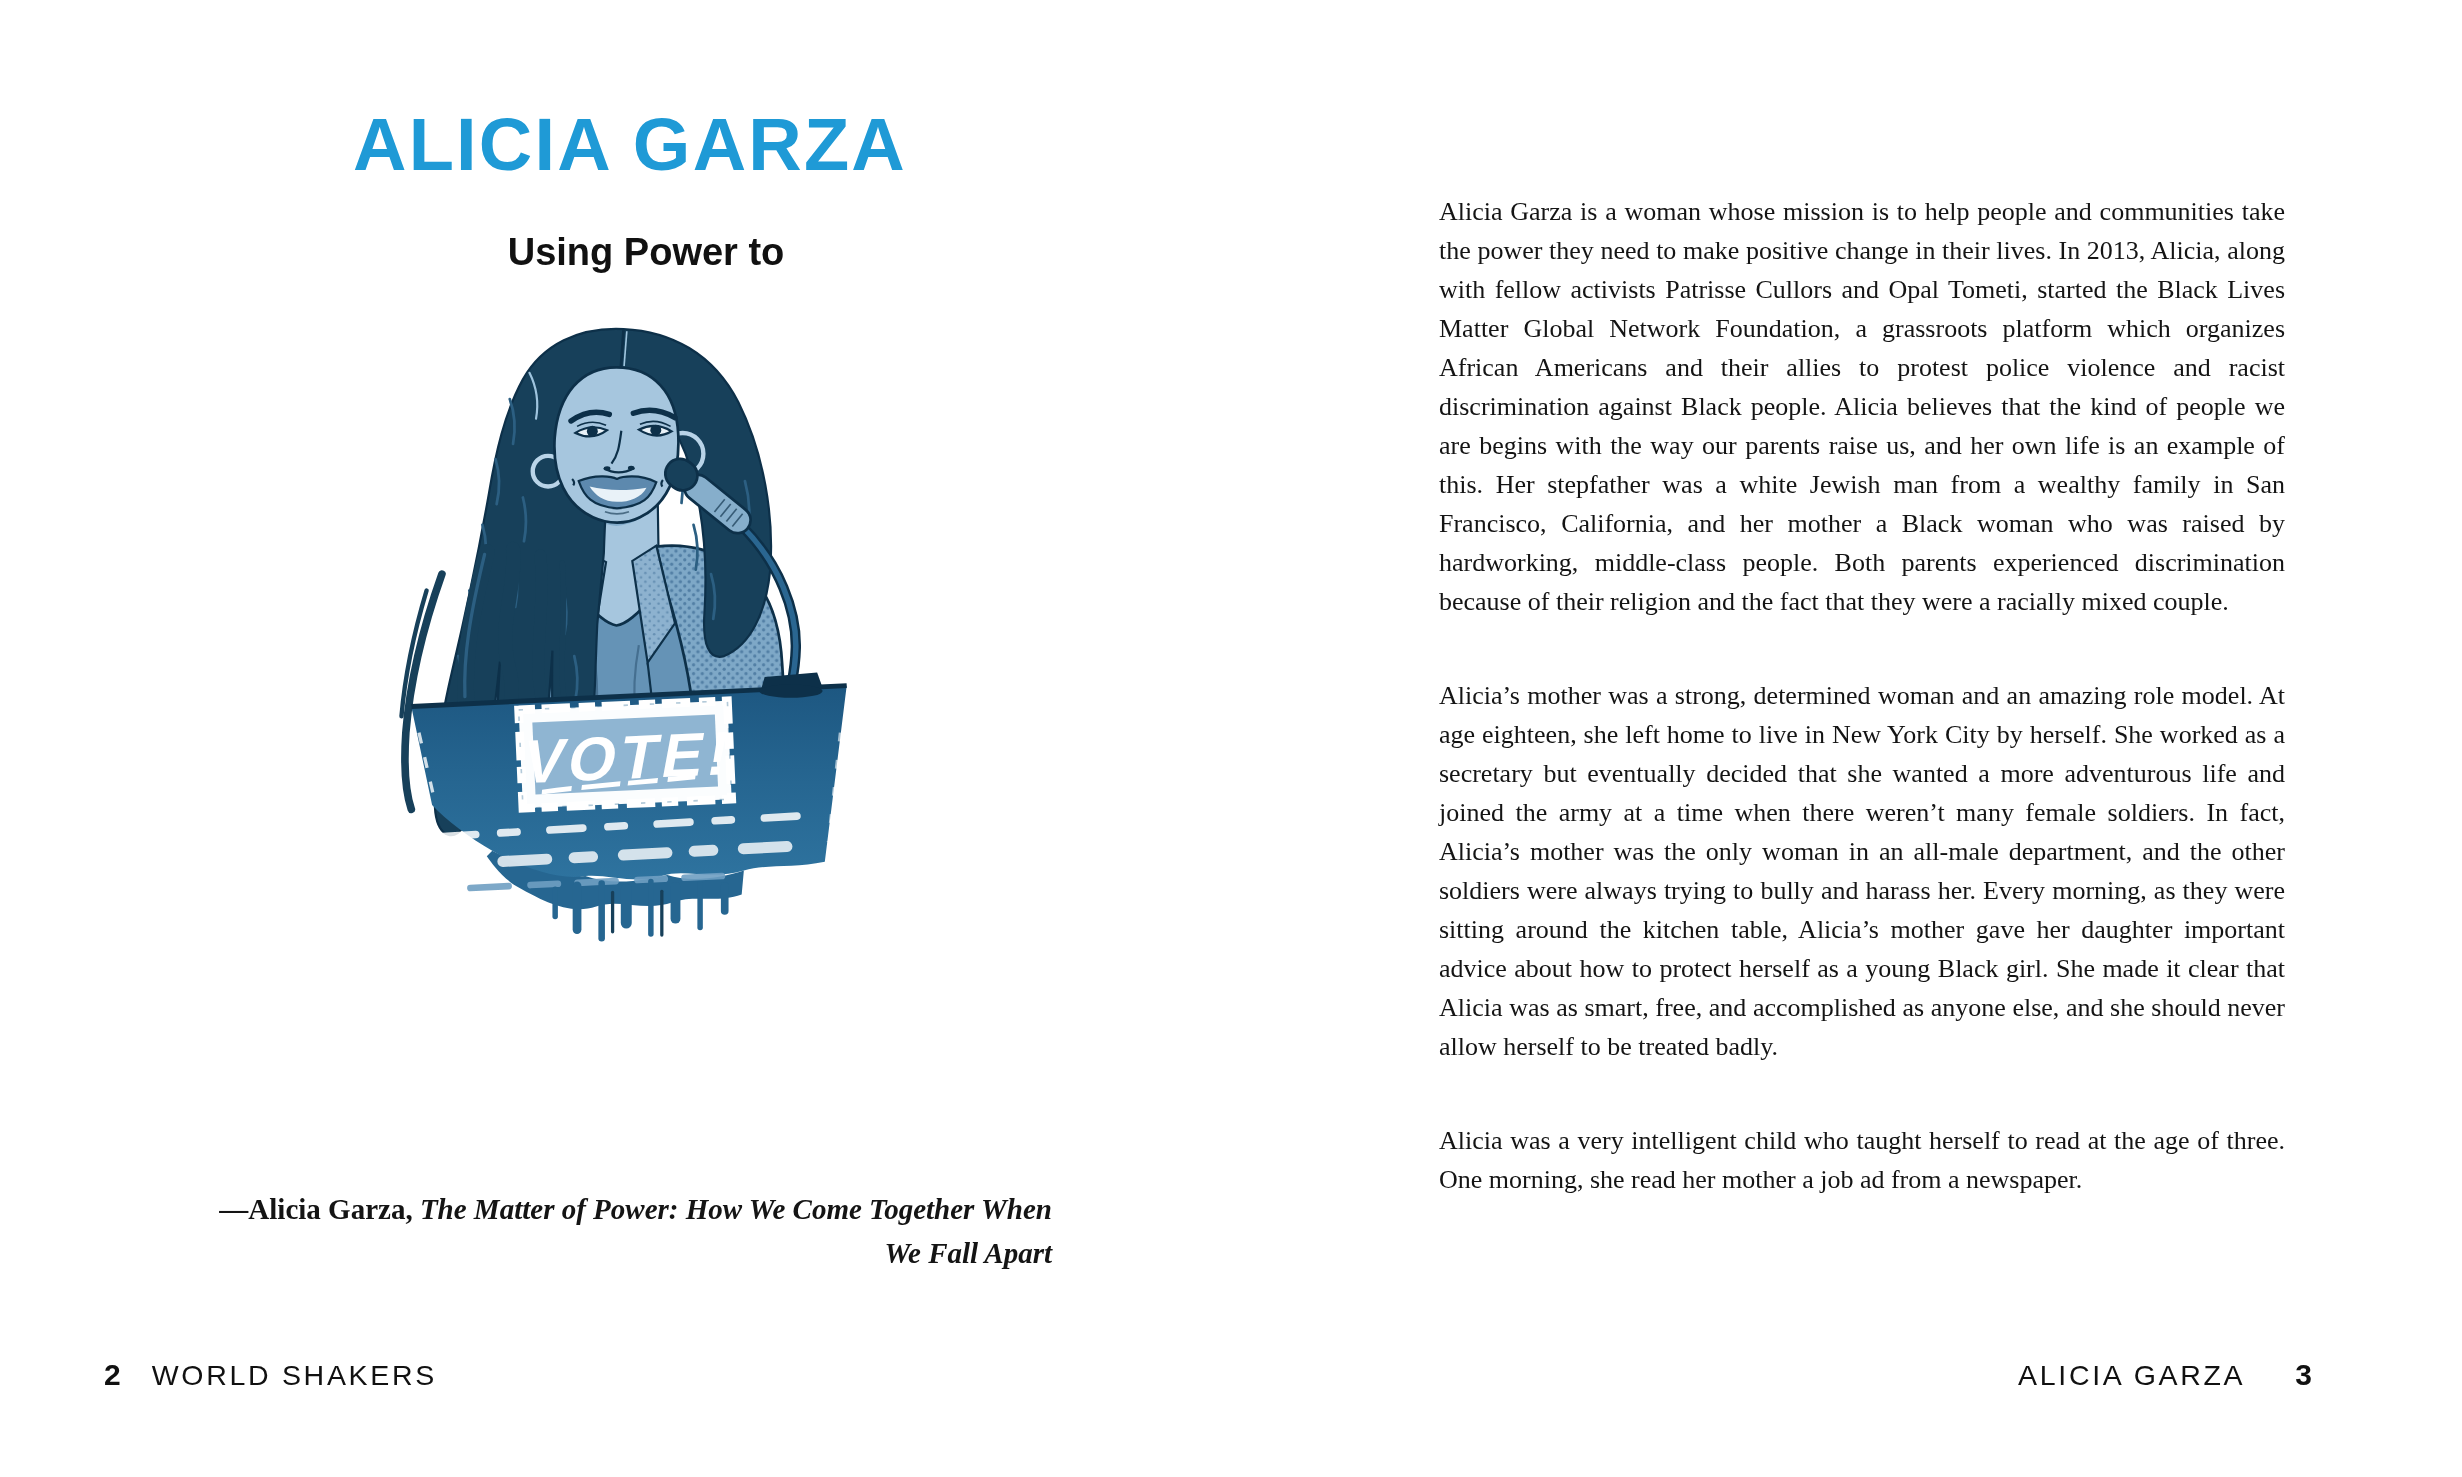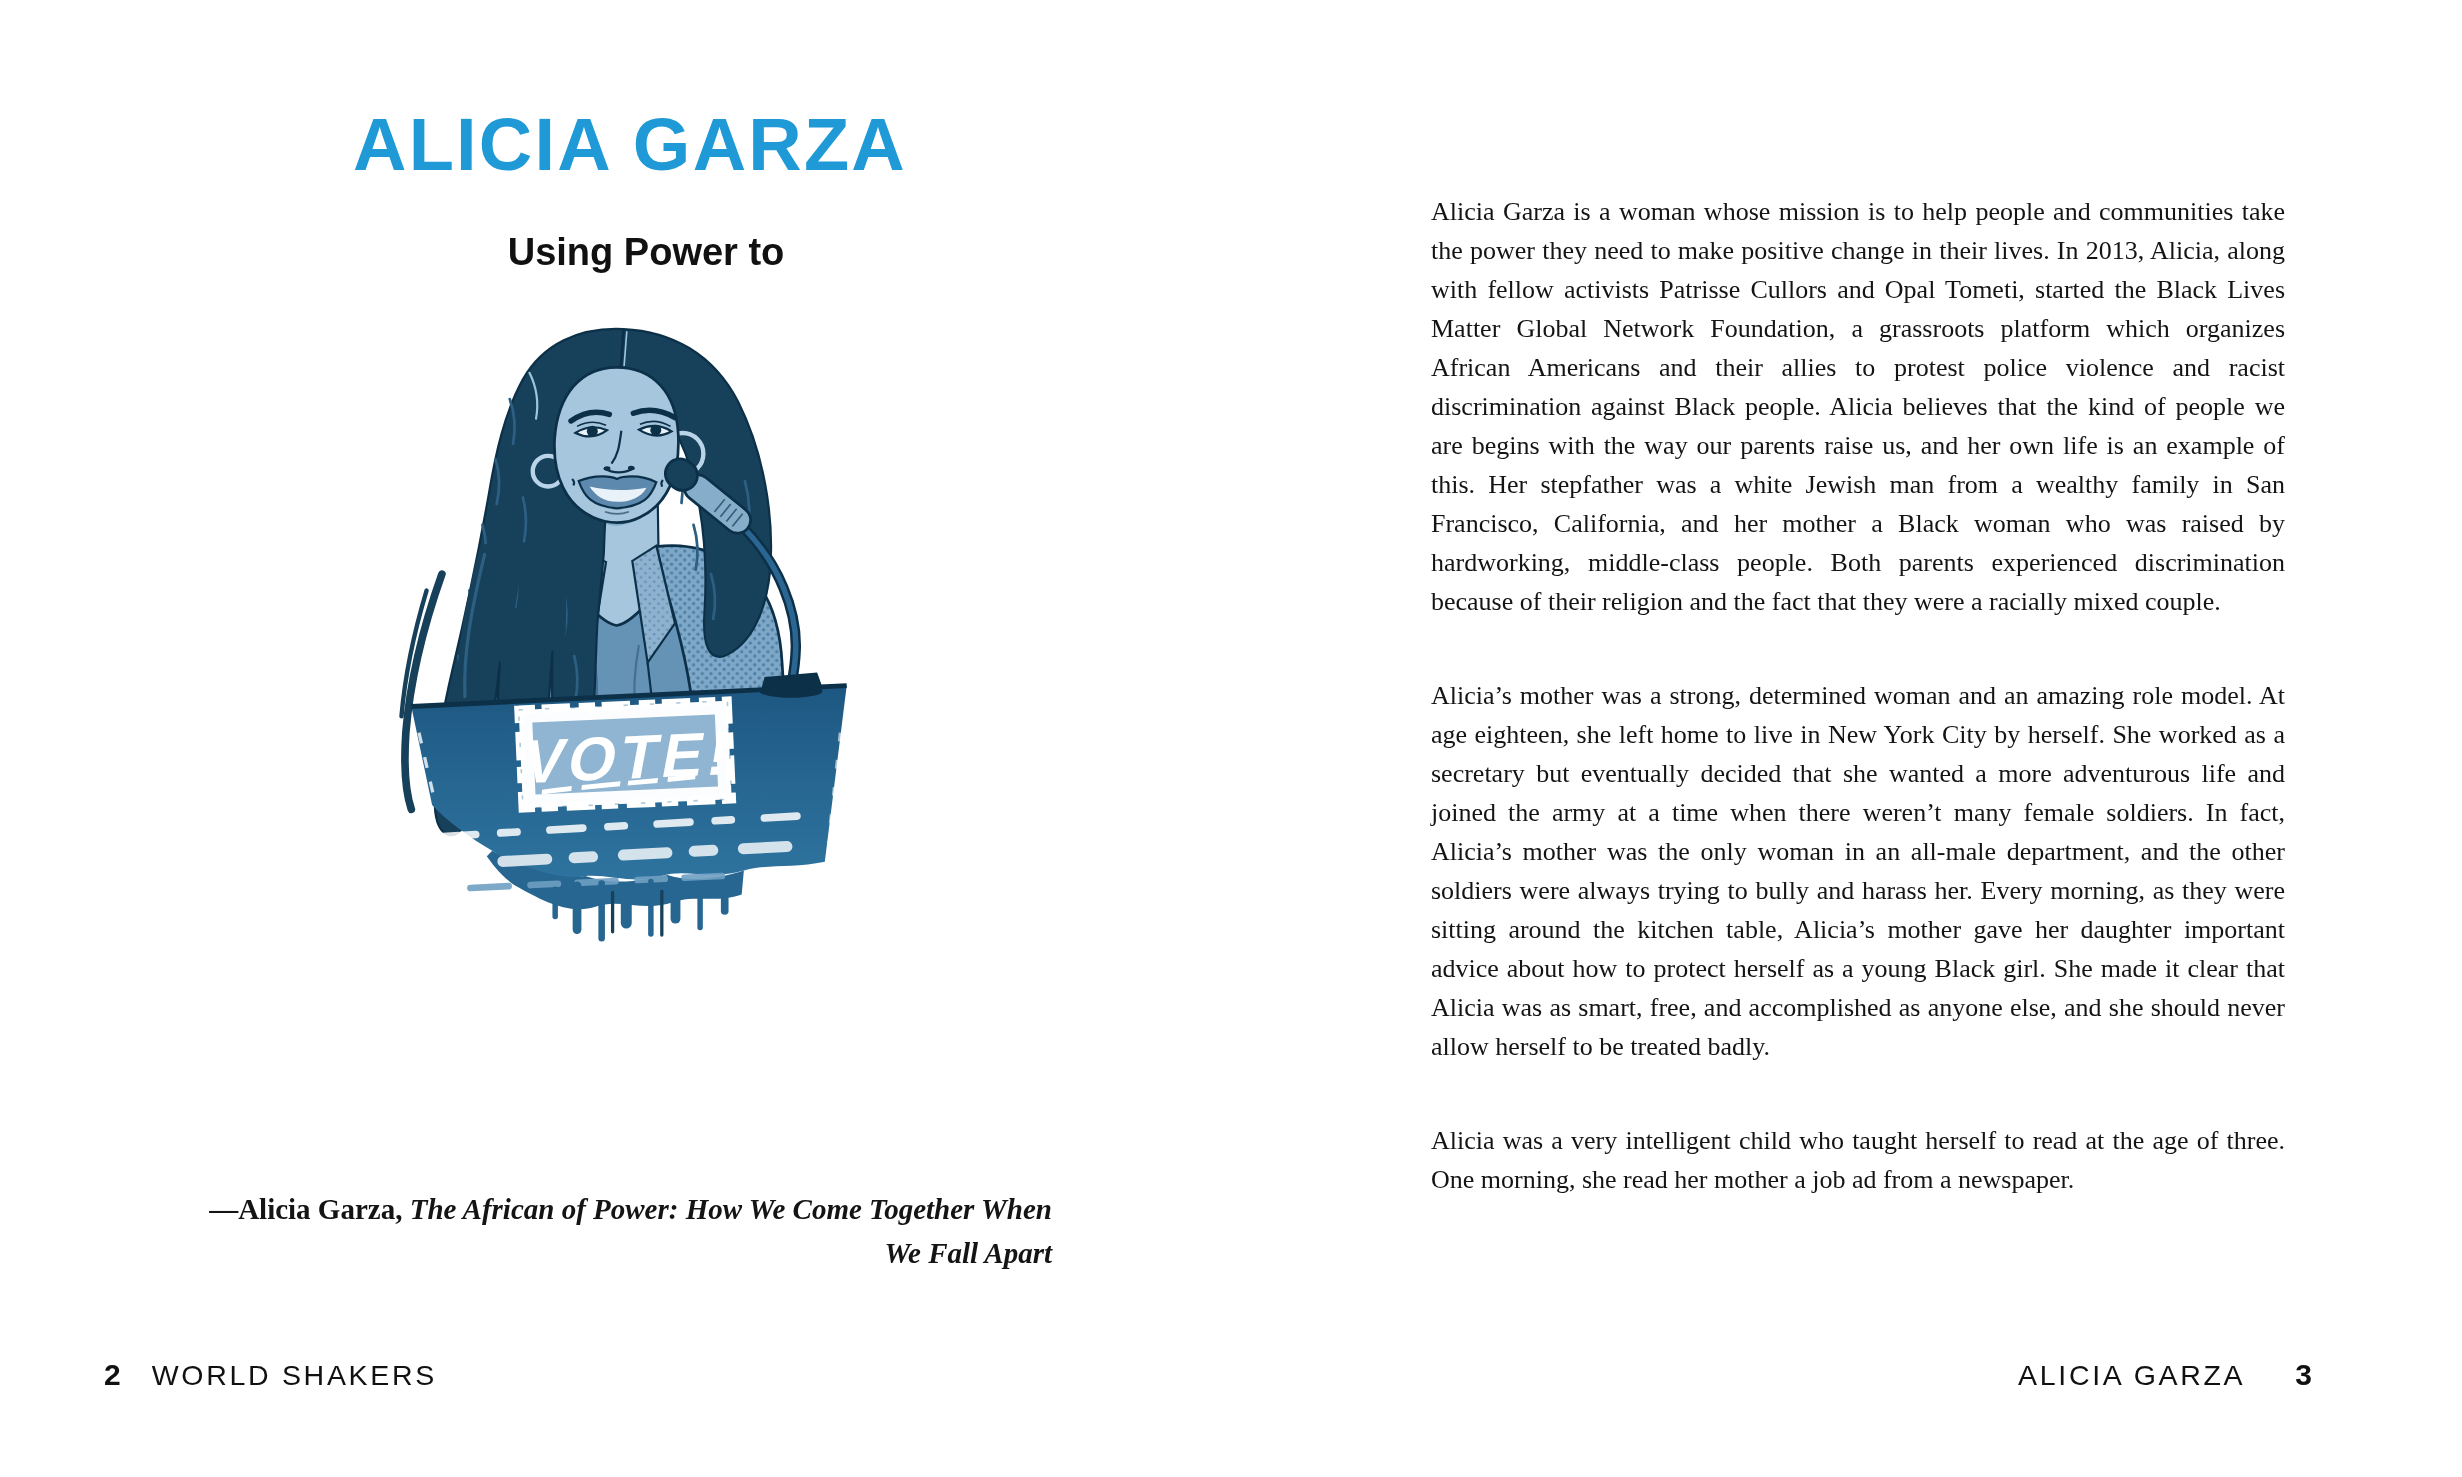--- a/index.html
+++ b/index.html
@@ -42,21 +42,21 @@
     position:absolute; left:192px; top:1187px; width:860px; margin:0;
     text-align:right; font-size:29px; line-height:44px; color:#141414;
   }
   .attr-name { font-weight:700; font-style:normal; }
   .attr-work { font-weight:700; font-style:italic; }
 
   .bodytext {
     position:absolute; left:200px; top:192px; width:854px;
     font-size:26px; line-height:39px; text-align:justify; color:#141414;
   }
-  .bodytext p { margin:0 0 55px 0; }
+  .bodytext p { margin:0 0 55px 8px; }
 
   .folio {
     position:absolute; top:1358px;
     font-family:"Liberation Sans", sans-serif;
     font-size:28.5px; color:#111111;
     display:flex; align-items:baseline;
   }
   #folioL { left:104px; gap:31px; }
   #folioR { right:150px; gap:50px; }
   .folio .num { font-weight:700; font-size:30px; }
@@ -222,21 +222,21 @@
               <line x1="20" y1="-15" x2="20" y2="15"></line>
               <line x1="34" y1="-15" x2="34" y2="15"></line>
               <line x1="48" y1="-15" x2="48" y2="15"></line>
             </g>
           </g>
         </g>
       </svg>
     </figure>
 
 
-    <p class="attribution"><span class="attr-name">—Alicia Garza, </span><cite class="attr-work">The African of Power: How We Come Together When We Fall Apart</cite></p>
+    <p class="attribution"><span class="attr-name">—Alicia Garza, </span><cite class="attr-work">The Matter of Power: How We Come Together When We Fall Apart</cite></p>
 
     <footer class="folio" id="folioL">
       <span class="num">2</span>
       <span class="rh">WORLD SHAKERS</span>
     </footer>
   </section>
 
   <section class="page" id="pageR">
     <div class="bodytext">
       <p>Alicia Garza is a woman whose mission is to help people and communities take the power they need to make positive change in their lives. In 2013, Alicia, along with fellow activists Patrisse Cullors and Opal Tometi, started the Black Lives Matter Global Network Foundation, a grassroots platform which organizes African Americans and their allies to protest police violence and racist discrimination against Black people. Alicia believes that the kind of people we are begins with the way our parents raise us, and her own life is an example of this. Her stepfather was a white Jewish man from a wealthy family in San Francisco, California, and her mother a Black woman who was raised by hardworking, middle-class people. Both parents experienced discrimination because of their religion and the fact that they were a racially mixed couple.</p>

